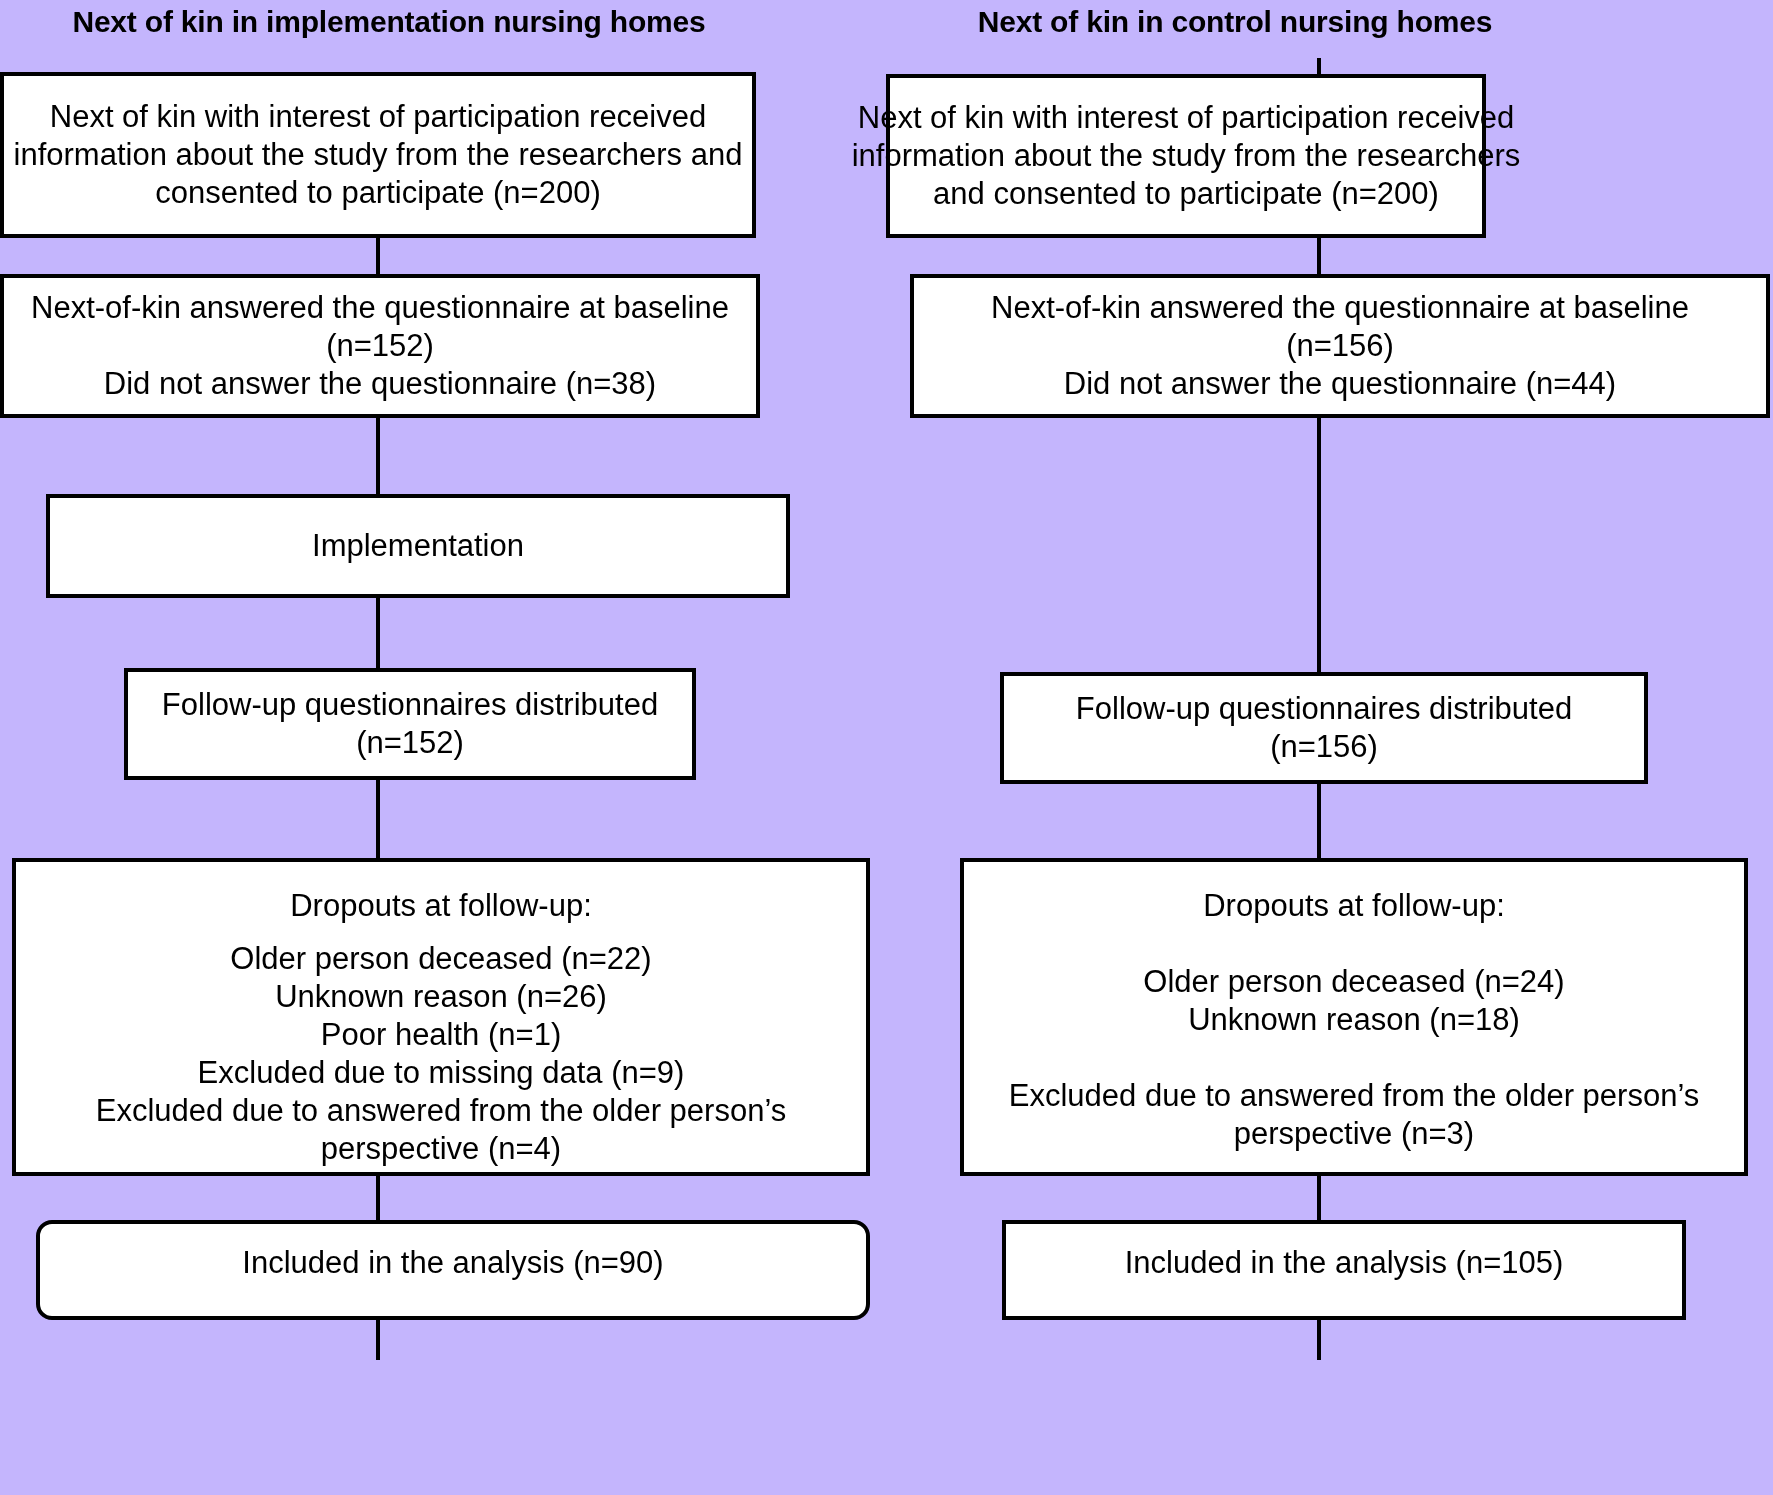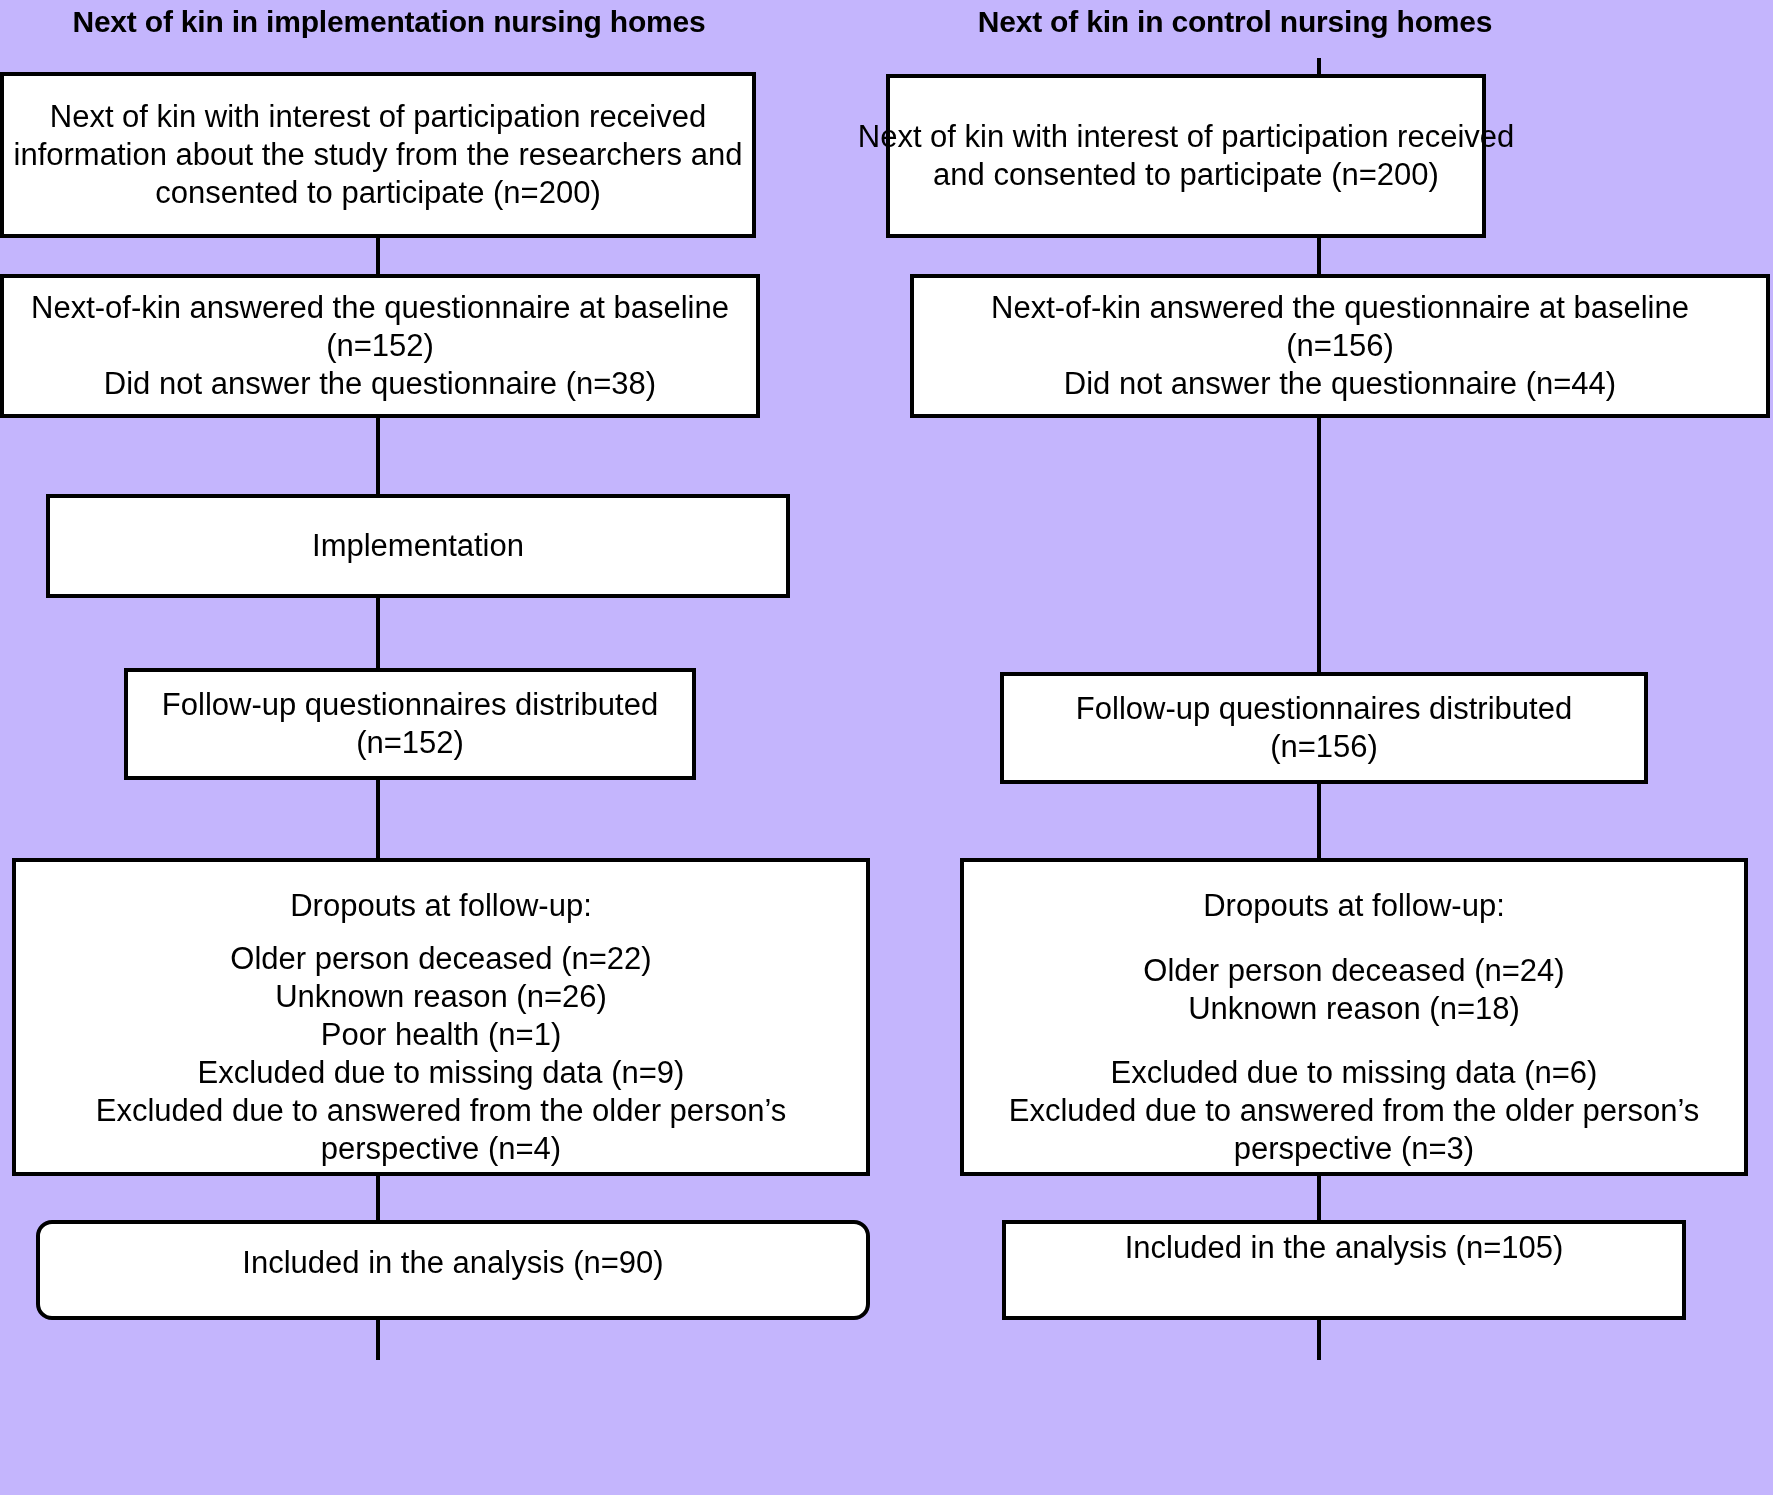--- a/index.html
+++ b/index.html
@@ -112,42 +112,42 @@
 
   <div class="connector" style="left:1317px; top:58px; height:20px;"></div>
   <div class="connector" style="left:1317px; top:238px; height:36px;"></div>
   <div class="connector" style="left:1317px; top:418px; height:254px;"></div>
   <div class="connector" style="left:1317px; top:784px; height:74px;"></div>
   <div class="connector" style="left:1317px; top:1176px; height:44px;"></div>
   <div class="connector" style="left:1317px; top:1320px; height:40px;"></div>
 
   <div class="node" style="left:886px; top:74px; width:600px; height:164px;">
     <span class="line">Next of kin with interest of participation received</span>
+    <span class="line">information about the study from the researchers</span>
     <span class="line">and consented to participate (n=200)</span>
   </div>
 
   <div class="node" style="left:910px; top:274px; width:860px; height:144px;">
     <span class="line">Next-of-kin answered the questionnaire at baseline</span>
     <span class="line">(n=156)</span>
     <span class="line">Did not answer the questionnaire (n=44)</span>
   </div>
 
   <div class="node" style="left:1000px; top:672px; width:648px; height:112px;">
     <span class="line">Follow-up questionnaires distributed</span>
     <span class="line">(n=156)</span>
   </div>
 
   <div class="node top-align" style="left:960px; top:858px; width:788px; height:318px;">
     <span class="line">Dropouts at follow-up:</span>
     <span class="line blank"></span>
     <span class="line">Older person deceased (n=24)</span>
     <span class="line">Unknown reason (n=18)</span>
     <span class="line blank"></span>
-    <span class="line">Excluded due to missing data (n=6)</span>
     <span class="line">Excluded due to answered from the older person’s</span>
     <span class="line">perspective (n=3)</span>
   </div>
 
-  <div class="node top-align" style="left:1002px; top:1220px; width:684px; height:100px; padding-top:5px;">
+  <div class="node top-align" style="left:1002px; top:1220px; width:684px; height:100px; padding-top:20px;">
     <span class="line">Included in the analysis (n=105)</span>
   </div>
 
 </div>
 
 </body></html>

